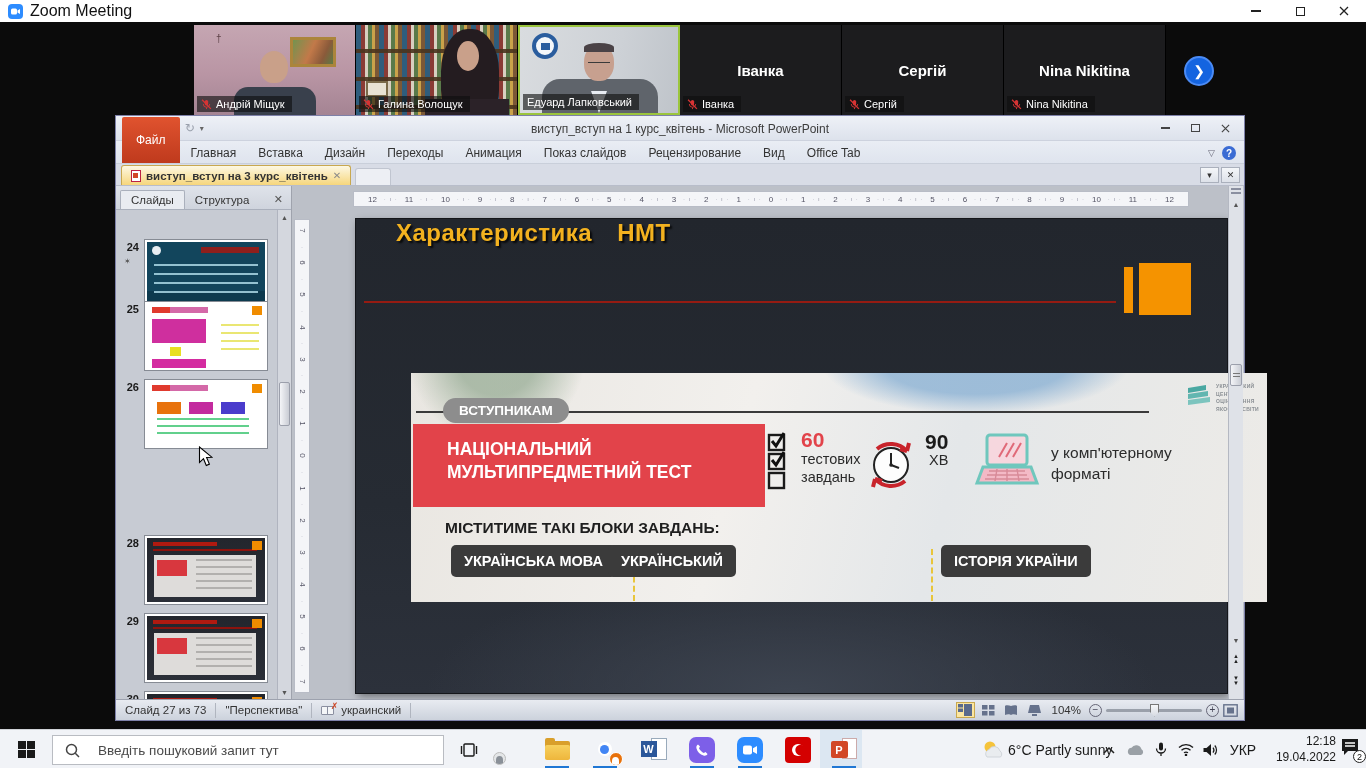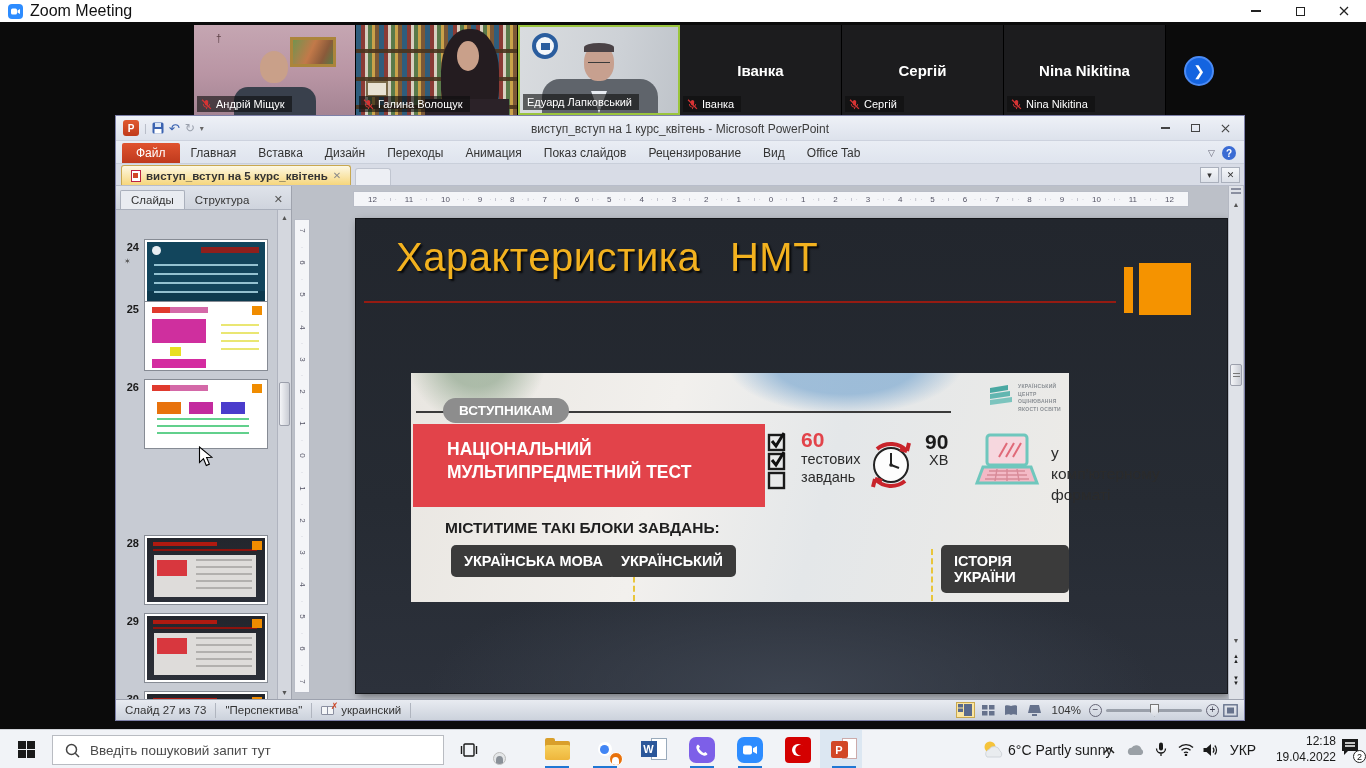--- a/index.html
+++ b/index.html
@@ -58,21 +58,21 @@
   .qat-redo{color:#9aa0ac;font-size:12px;line-height:1;}
   .qat-drop{color:#666;font-size:8px;}
   .ppt-title{position:absolute;left:0;right:0;top:0;height:25px;display:flex;align-items:center;justify-content:center;font-size:12px;color:#3d3d3d;pointer-events:none;}
   .ppt-win-controls{margin-left:auto;display:flex;padding-right:4px;z-index:2;}
   .pwc{width:30px;height:19px;display:flex;align-items:center;justify-content:center;}
   .pwc .bar{width:9px;height:1.5px;background:#444;}
   .pwc .box{width:9px;height:8px;border:1.5px solid #444;}
 
   .ribbon-tabs{position:absolute;left:0;top:25px;right:0;height:23px;background:linear-gradient(#e9edf4,#dfe4ee);display:flex;align-items:flex-end;border-bottom:1px solid #c9cfda;}
   .rtab{font-size:12px;color:#333;padding:3px 11px;}
-  .rtab.file{background:linear-gradient(#e0532f,#bf3a1d);color:#fff;margin-left:6px;border-radius:2px 2px 0 0;padding:3px 14px;}
+  .rtab.file{background:linear-gradient(#e0532f,#bf3a1d);color:#fff;margin-left:6px;border-radius:2px 2px 0 0;padding:16px 14px;}
   .ribbon-right{margin-left:auto;display:flex;align-items:center;gap:7px;padding-right:8px;padding-bottom:3px;}
   .rr-chev{color:#667;font-size:9px;}
   .rr-help{width:14px;height:14px;border-radius:50%;background:#3b6cd4;color:#fff;font-size:10px;font-weight:bold;display:flex;align-items:center;justify-content:center;}
 
   .doctab-row{position:absolute;left:0;top:48px;right:0;height:22px;background:#d8dce6;border-bottom:1px solid #b8bdca;display:flex;align-items:flex-end;}
   .doctab{display:flex;align-items:center;gap:5px;margin-left:5px;height:20px;padding:0 9px;background:linear-gradient(#fdf8e3,#f6d67c);border:1px solid #c8a850;border-bottom:none;border-radius:3px 3px 0 0;font-size:11.5px;font-weight:bold;color:#333;}
   .doctab .dicon{width:10px;height:12px;background:#fff;border:1px solid #b24;position:relative;}
   .doctab .dicon i{position:absolute;left:1px;top:2px;width:5px;height:5px;background:#d24726;}
   .doctab .dclose{color:#8a8a8a;font-weight:bold;font-size:10px;}
   .doctab-empty{width:36px;height:17px;margin-left:4px;background:#edeff4;border:1px solid #c0c5d0;border-bottom:none;border-radius:3px 3px 0 0;}
@@ -136,26 +136,26 @@
   .v-ruler{position:absolute;left:178px;top:33px;width:16px;height:474px;background:#f4f5f8;border:1px solid #b8bcc6;display:flex;flex-direction:column;justify-content:space-between;align-items:center;padding:6px 0;font-size:8px;color:#556;}
   .v-ruler .rn{transform:rotate(90deg);}
   .v-ruler .rs{color:#99a;font-size:6px;}
   .h-ruler{position:absolute;left:237px;top:5px;width:836px;height:16px;background:#f4f5f8;border:1px solid #b8bcc6;display:flex;justify-content:space-between;align-items:center;padding:0 14px;font-size:8px;color:#556;white-space:nowrap;}
   .h-ruler .rs{color:#99a;font-size:6px;letter-spacing:1px;}
 
   
   .slide{position:absolute;left:240px;top:33px;width:871px;height:474px;
     background:radial-gradient(ellipse 70% 45% at 50% 100%,#3d4450 0%,rgba(61,68,80,0) 60%),linear-gradient(180deg,#22262d 0%,#262b33 60%,#2c313b 100%);
     box-shadow:0 0 0 1px #14161a,2px 3px 8px rgba(0,0,0,.45);}
-  .slide-title{position:absolute;left:40px;top:16px;font-size:40px;font-weight:normal;color:#f3b21f;word-spacing:18px;letter-spacing:.5px;text-shadow:2px 2px 2px rgba(0,0,0,.8);}
+  .slide-title{position:absolute;left:40px;top:0;font-size:24px;font-weight:bold;color:#f3b21f;word-spacing:18px;letter-spacing:.5px;text-shadow:2px 2px 2px rgba(0,0,0,.8);}
   .red-line{position:absolute;left:8px;top:82px;width:752px;height:2px;background:#951b12;}
   .deco-bar{position:absolute;left:768px;top:48px;width:9px;height:46px;background:#f59300;}
   .deco-square{position:absolute;left:783px;top:44px;width:52px;height:52px;background:#f59300;}
 
-  .infographic{position:absolute;left:55px;top:154px;width:658px;height:229px;
+  .infographic{position:absolute;left:55px;top:154px;width:856px;height:229px;
     background:
       radial-gradient(circle at 10% -8%, rgba(120,150,120,.55) 0 5%, rgba(120,150,120,0) 11%),
       radial-gradient(ellipse 18% 22% at 66% -4%, rgba(110,160,205,.6) 0 60%, rgba(110,160,205,0) 100%),
       linear-gradient(105deg,#e9e6e1 0%,#f2f0ed 38%,#e4e7e9 62%,#edebe7 100%);}
   .info-line{position:absolute;left:5px;top:38px;right:118px;height:2px;background:#3a3a3a;}
   .pill{position:absolute;left:32px;top:25px;background:#8d8d8d;color:#fff;font-weight:bold;font-size:13.5px;padding:5px 16px;border-radius:15px;}
   .red-banner{position:absolute;left:2px;top:51px;width:352px;height:83px;background:#e2434a;color:#fff;font-weight:bold;font-size:17.5px;line-height:1.3;padding:14px 0 0 34px;}
   .stat1{position:absolute;left:390px;top:56px;}
   .stat1 .big{color:#e2434a;font-size:21px;font-weight:bold;line-height:1;}
   .stat1 .sub{font-size:14.5px;color:#2b2b2b;line-height:1.25;}
@@ -195,21 +195,21 @@
 
   
   .spell-icon{position:relative;width:15px;height:12px;}
   .spell-icon .book{position:absolute;left:0;top:2px;width:13px;height:9px;background:#f4f6f8;border:1px solid #8a8fa0;border-radius:1px;}
   .spell-icon .mid{position:absolute;left:6px;top:2px;width:1px;height:9px;background:#8a8fa0;}
   .spell-icon .x{position:absolute;right:-2px;top:-3px;color:#c42;font-size:9px;font-weight:bold;}
 
   
   .taskbar{position:absolute;left:0;top:729px;width:1366px;height:39px;background:#f1f3f7;border-top:1px solid #d0d3d8;}
   .tb-abs{position:absolute;top:0;height:39px;display:flex;align-items:center;justify-content:center;}
-  .search-box{position:absolute;left:52px;top:5px;width:392px;height:30px;background:#fff;border:1px solid #b9bcc2;display:flex;align-items:center;gap:10px;padding-left:12px;font-size:13.5px;color:#4a4a4a;}
+  .search-box{position:absolute;left:52px;top:5px;width:392px;height:30px;background:#fff;border:1px solid #b9bcc2;display:flex;align-items:center;gap:18px;padding-left:12px;font-size:13.5px;color:#4a4a4a;}
   .underline{position:absolute;bottom:0;width:24px;height:3px;background:#1f77d4;}
   .ppt-active-bg{position:absolute;left:820px;top:0;width:42px;height:39px;background:#dce7f2;}
   .tray-text{font-size:14px;color:#1a1a1a;}
   .clock{position:absolute;right:30px;top:0;height:39px;display:flex;flex-direction:column;align-items:flex-end;justify-content:center;font-size:12px;color:#1a1a1a;line-height:1.3;}
   .notif{position:absolute;right:4px;top:8px;width:22px;height:22px;}
   .notif .badge{position:absolute;right:-4px;bottom:-3px;width:13px;height:13px;border-radius:50%;background:#fff;border:1.5px solid #222;font-size:9px;display:flex;align-items:center;justify-content:center;color:#111;}
 
   
   .app-icon{width:27px;height:27px;position:relative;}
   .edge-circ{width:26px;height:26px;border-radius:50%;background:conic-gradient(from 180deg,#35c2a0,#2389d6 30%,#1b4f9e 60%,#35c2a0 100%);}
@@ -390,21 +390,21 @@
         <span class="rr-chev">▽</span>
         <span class="rr-help">?</span>
       </div>
     </div>
 
     <div class="doctab-row">
       <div class="doctab">
         <span class="dicon">
             <i></i>
           </span>
-        <span>виступ_вступ на 5 курс_квітень</span>
+        <span>виступ_вступ на 3 курс_квітень</span>
         <span class="dclose">✕</span>
       </div>
       <div class="doctab-empty"></div>
       <div class="doctab-right">
         <div class="dtr">▾</div>
         <div class="dtr">✕</div>
       </div>
     </div>
 
     <div class="workspace">

